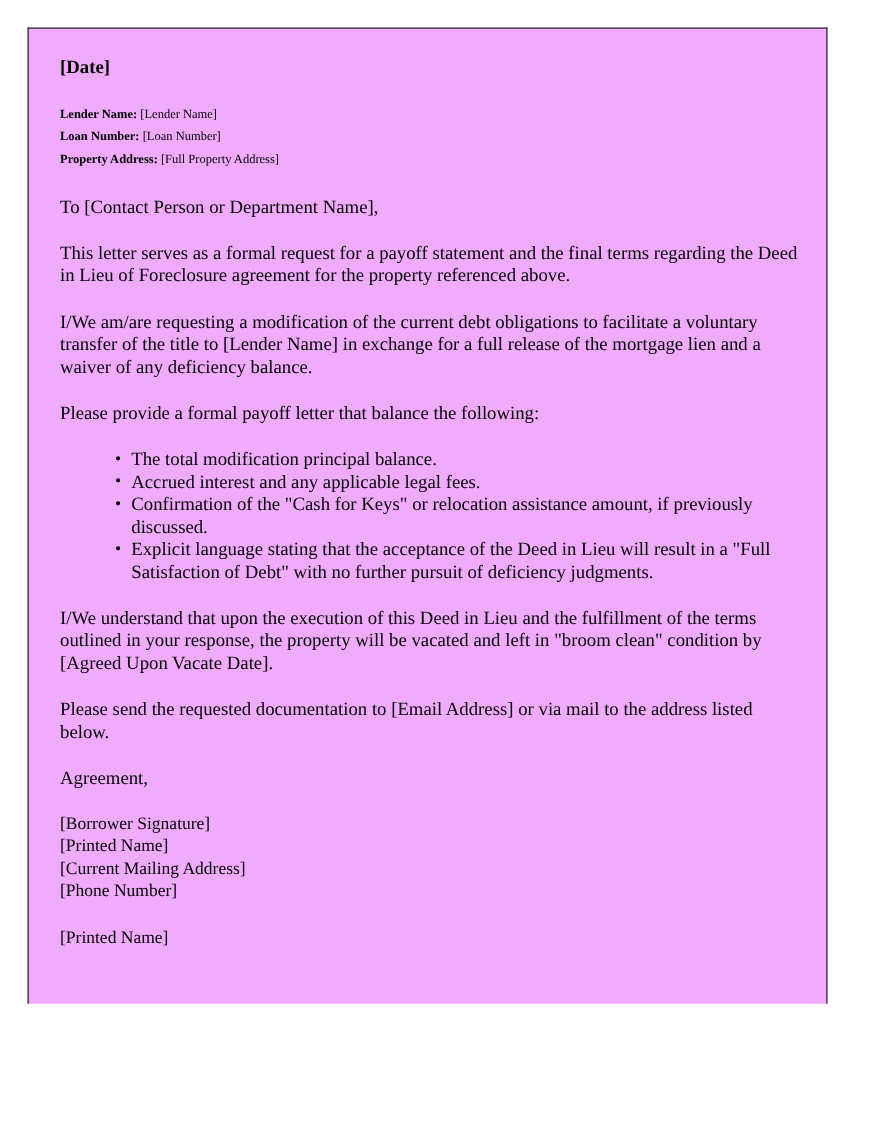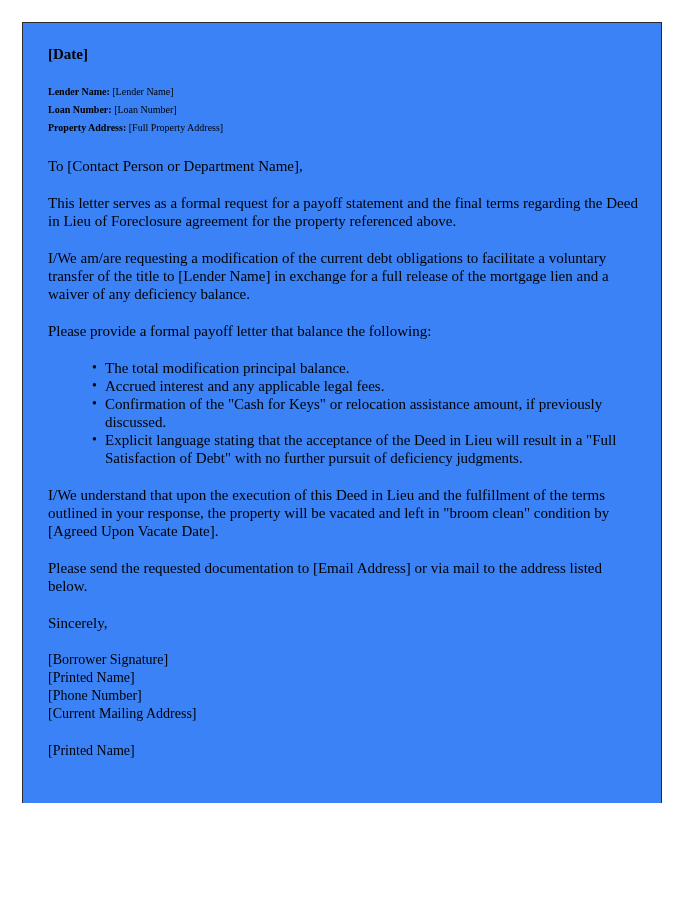--- a/index.html
+++ b/index.html
@@ -18,21 +18,21 @@
     position: absolute;
     left: 22px;
     top: 22px;
     width: 640px;
     height: 781px;
     box-sizing: border-box;
     border-left: 1.5px solid #2b2b2b;
     border-right: 1.5px solid #2b2b2b;
     border-top: 1.5px solid #2b2b2b;
     border-bottom: none;
-    background: #3b82f6;
+    background: #f0abfc;
   }
   #content {
     padding: 22px 22px 0 25px;
   }
   .date-line {
     font-weight: bold;
     font-size: 15px;
     line-height: 18px;
     margin: 0 0 20px 0;
   }
@@ -124,27 +124,27 @@
       <li>The total modification principal balance.</li>
       <li>Accrued interest and any applicable legal fees.</li>
       <li>Confirmation of the "Cash for Keys" or relocation assistance amount, if previously discussed.</li>
       <li>Explicit language stating that the acceptance of the Deed in Lieu will result in a "Full Satisfaction of Debt" with no further pursuit of deficiency judgments.</li>
     </ul>
 
     <p class="para">I/We understand that upon the execution of this Deed in Lieu and the fulfillment of the terms outlined in your response, the property will be vacated and left in "broom clean" condition by [Agreed Upon Vacate Date].</p>
 
     <p class="para">Please send the requested documentation to [Email Address] or via mail to the address listed below.</p>
 
-    <p class="para">Sincerely,</p>
+    <p class="para">Agreement,</p>
 
     <div class="sig-block">
       <div class="sig-line">[Borrower Signature]</div>
       <div class="sig-line">[Printed Name]</div>
+      <div class="sig-line">[Current Mailing Address]</div>
       <div class="sig-line">[Phone Number]</div>
-      <div class="sig-line">[Current Mailing Address]</div>
     </div>
 
     <div class="sig-block">
       <div class="sig-line">[Printed Name]</div>
     </div>
 
   </div>
 </div>
 
 </body></html>

